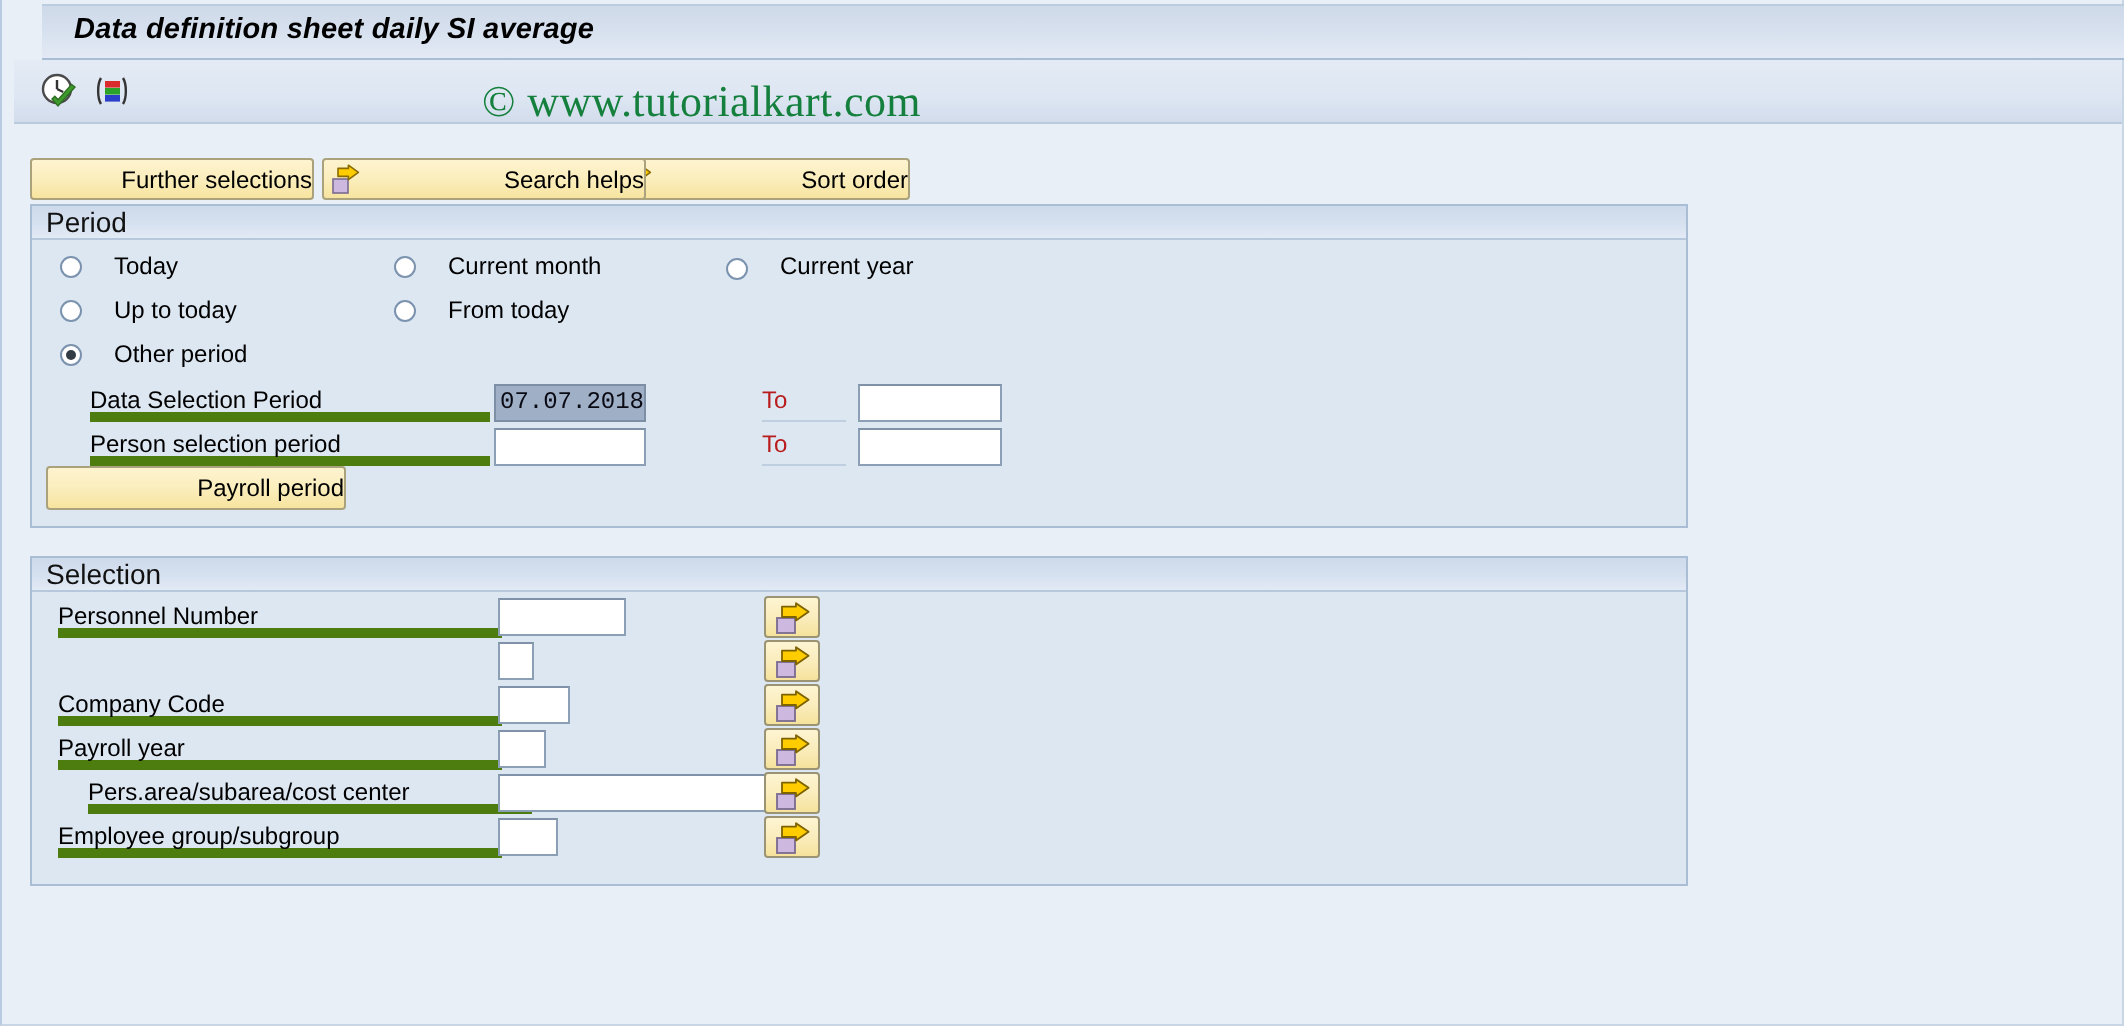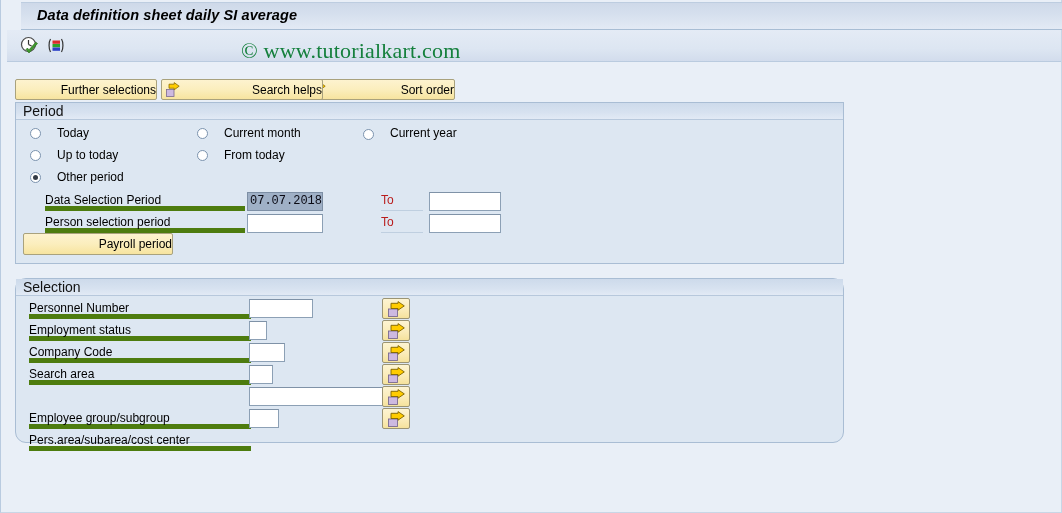--- a/index.html
+++ b/index.html
@@ -129,21 +129,21 @@
     height: 17px;
     box-sizing: border-box;
     background: linear-gradient(to bottom, #cddaeb 0%, #d7e2f0 60%, #e2eaf5 100%);
     border-bottom: 1px solid #b7c8dc;
     font-size: 14px;
     line-height: 16px;
     padding-left: 7px;
     color: #111;
   }
   #gb-period    { left: 14px; top: 102px; width: 829px; height: 162px; }
-  #gb-selection { left: 14px; top: 278px; width: 829px; height: 165px; border-radius: 11px; }
+  #gb-selection { left: 14px; top: 278px; width: 829px; height: 165px; }
 
   
   .radio-row {
     position: absolute;
     display: flex;
     align-items: center;
     cursor: pointer;
     white-space: nowrap;
   }
   .radio-mark {
@@ -226,21 +226,21 @@
   #lbl-psp   { left: 44px;  top: 214px; width: 200px; }
   #in-psp    { left: 246px; top: 214px; width: 76px; }
   #to-psp    { left: 380px; top: 214px; width: 42px; }
   #in-psp-to { left: 428px; top: 214px; width: 72px; }
 
   
   #lbl-r0 { left: 28px; top: 300px; width: 222px; }
   #lbl-r1 { left: 28px; top: 322px; width: 222px; }
   #lbl-r2 { left: 28px; top: 344px; width: 222px; }
   #lbl-r3 { left: 28px; top: 366px; width: 222px; }
-  #lbl-r4 { left: 28px; top: 388px; width: 222px; margin-top: 44px; }
+  #lbl-r4 { left: 43px; top: 388px; width: 222px; }
   #lbl-r5 { left: 28px; top: 410px; width: 222px; }
 
   #in-r0 { left: 248px; top: 299px; width: 64px; }
   #in-r1 { left: 248px; top: 321px; width: 18px; }
   #in-r2 { left: 248px; top: 343px; width: 36px; }
   #in-r3 { left: 248px; top: 365px; width: 24px; }
   #in-r4 { left: 248px; top: 387px; width: 138px; }
   #in-r5 { left: 248px; top: 409px; width: 30px; }
 
   .arrowbtn {
@@ -368,21 +368,20 @@
   <div class="finput" id="in-r0"></div>
   <div class="arrowbtn" id="ab-r0">
     <span>
       <svg width="19" height="17" viewBox="0 0 19 17">
         <rect x="1.5" y="8" width="9" height="7.5" fill="#cdb9e0" stroke="#7a6a90" stroke-width="0.9"></rect>
         <path d="M4 2.3 L11 2.3 L11 0.6 L17.3 4.9 L11 9.2 L11 7.5 L4 7.5 Z" fill="#ffcc00" stroke="#7d6200" stroke-width="0.9" stroke-linejoin="round"></path>
       </svg>
     </span>
   </div>
 
-  <div class="flabel" id="lbl-r1">Employment status</div>
   <div class="finput" id="in-r1"></div>
   <div class="arrowbtn" id="ab-r1">
     <span>
       <svg width="19" height="17" viewBox="0 0 19 17">
         <rect x="1.5" y="8" width="9" height="7.5" fill="#cdb9e0" stroke="#7a6a90" stroke-width="0.9"></rect>
         <path d="M4 2.3 L11 2.3 L11 0.6 L17.3 4.9 L11 9.2 L11 7.5 L4 7.5 Z" fill="#ffcc00" stroke="#7d6200" stroke-width="0.9" stroke-linejoin="round"></path>
       </svg>
     </span>
   </div>
 
@@ -390,21 +389,21 @@
   <div class="finput" id="in-r2"></div>
   <div class="arrowbtn" id="ab-r2">
     <span>
       <svg width="19" height="17" viewBox="0 0 19 17">
         <rect x="1.5" y="8" width="9" height="7.5" fill="#cdb9e0" stroke="#7a6a90" stroke-width="0.9"></rect>
         <path d="M4 2.3 L11 2.3 L11 0.6 L17.3 4.9 L11 9.2 L11 7.5 L4 7.5 Z" fill="#ffcc00" stroke="#7d6200" stroke-width="0.9" stroke-linejoin="round"></path>
       </svg>
     </span>
   </div>
 
-  <div class="flabel" id="lbl-r3">Search area</div>
+  <div class="flabel" id="lbl-r3">Payroll year</div>
   <div class="finput" id="in-r3"></div>
   <div class="arrowbtn" id="ab-r3">
     <span>
       <svg width="19" height="17" viewBox="0 0 19 17">
         <rect x="1.5" y="8" width="9" height="7.5" fill="#cdb9e0" stroke="#7a6a90" stroke-width="0.9"></rect>
         <path d="M4 2.3 L11 2.3 L11 0.6 L17.3 4.9 L11 9.2 L11 7.5 L4 7.5 Z" fill="#ffcc00" stroke="#7d6200" stroke-width="0.9" stroke-linejoin="round"></path>
       </svg>
     </span>
   </div>
 

